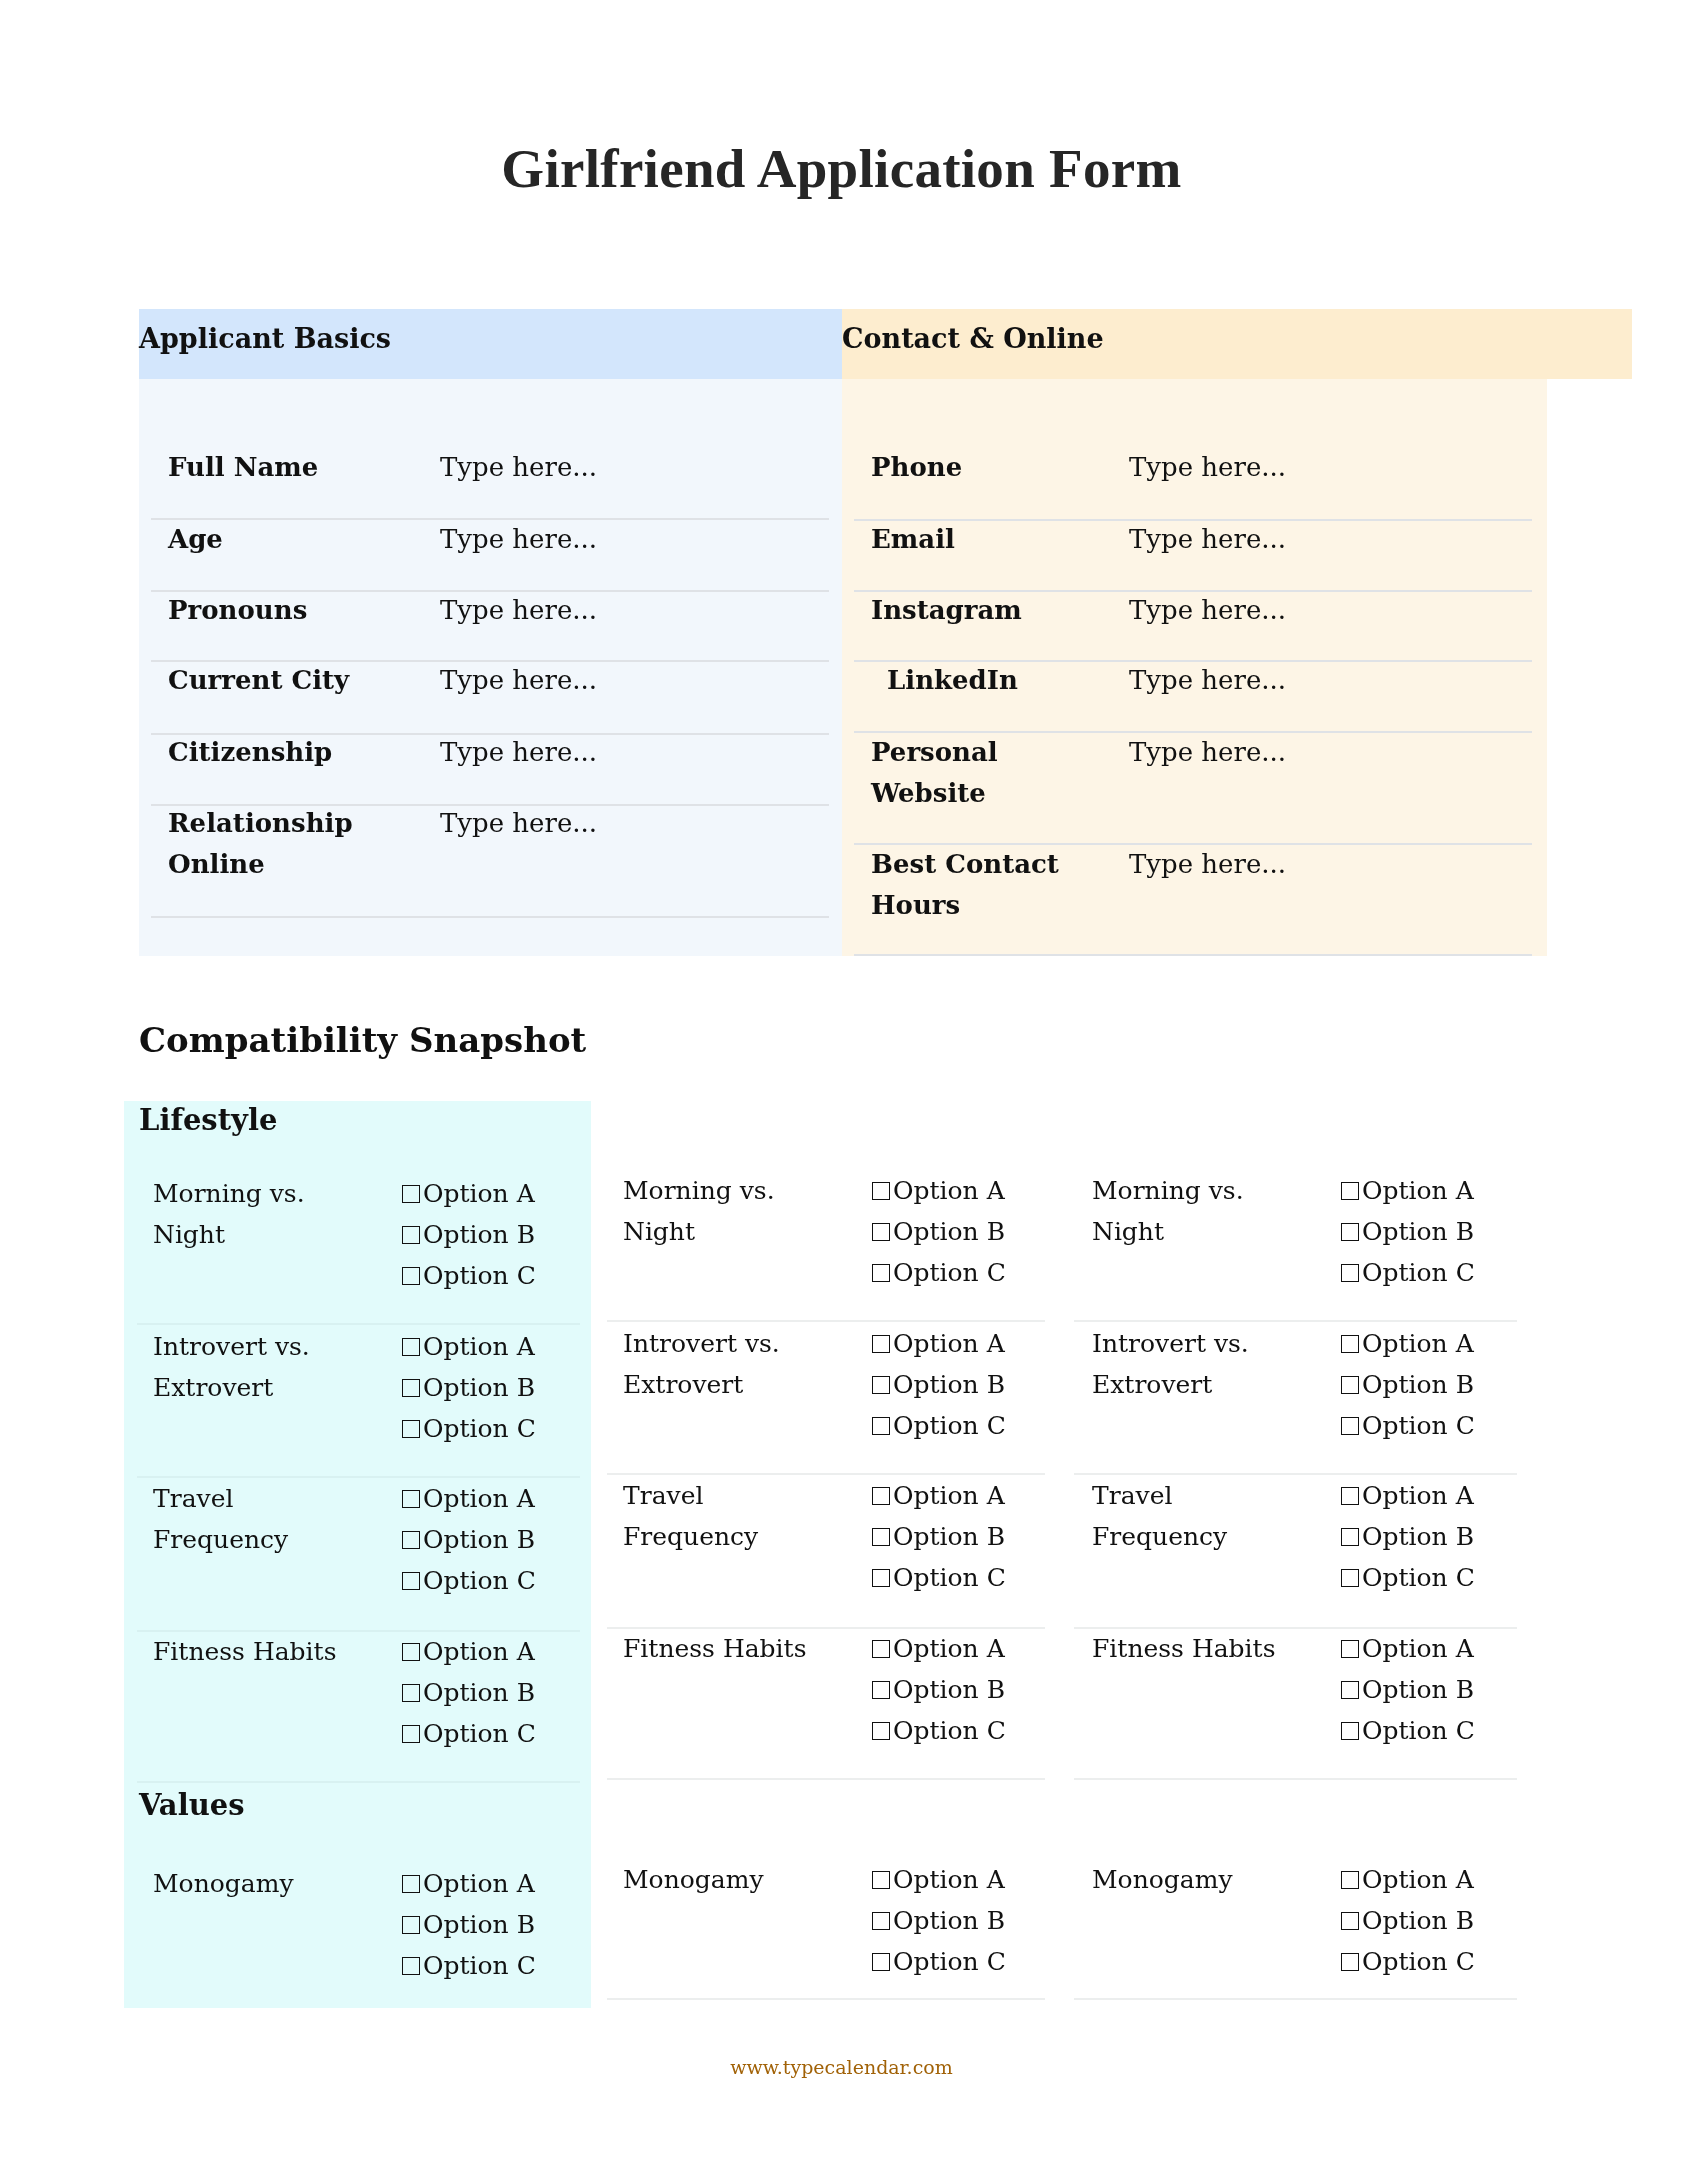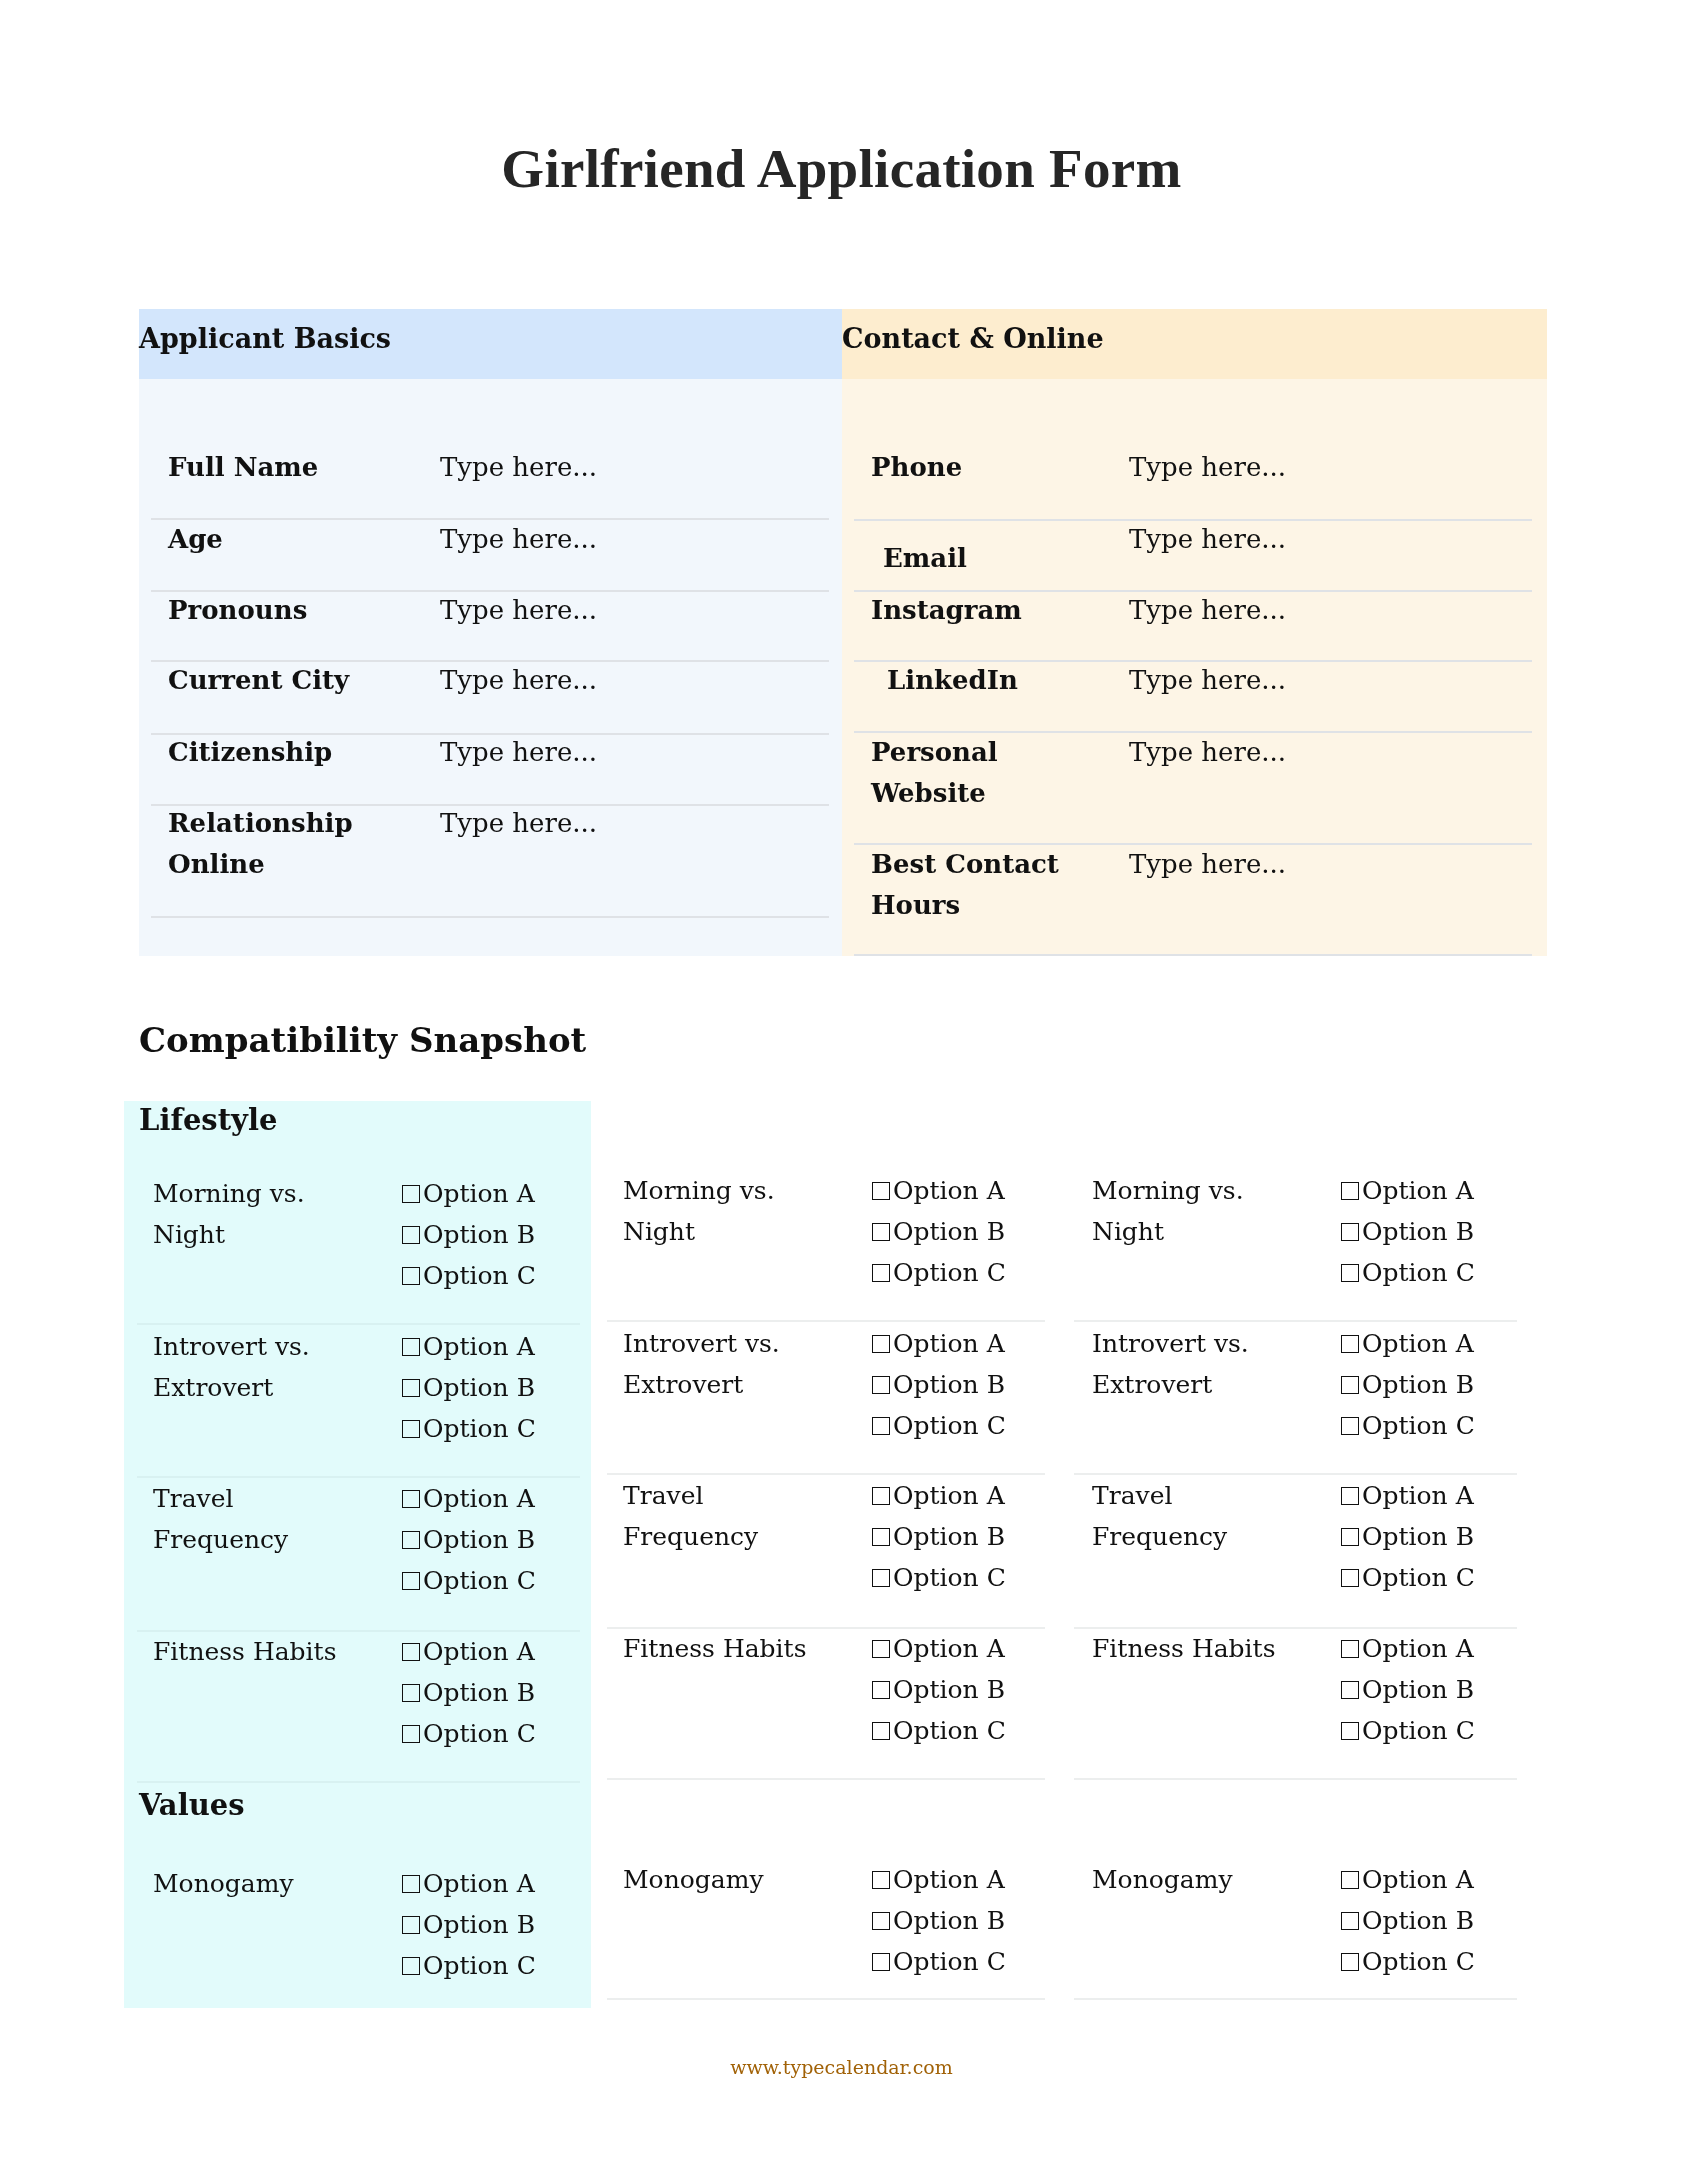--- a/index.html
+++ b/index.html
@@ -6,21 +6,21 @@
   body { width: 1683px; height: 2178px; position: relative; overflow: hidden;
          font-family: "DejaVu Serif", "Liberation Serif", serif; color: #111; }
   .abs { position: absolute; }
   .title { left: 0; width: 1683px; top: 137px; text-align: center; font-family: "Liberation Serif", serif;
            font-weight: bold; font-size: 55px; color: #262626; letter-spacing: 0.3px; }
   .panel-head { top: 309px; height: 70px; font-family: "DejaVu Serif", serif;
            font-weight: bold; font-size: 27px; line-height: 40px; box-sizing: border-box; padding-top: 10px; }
   .panel-body { top: 379px; height: 577px; }
   .blue-head { left: 139px; width: 703px; background: #d3e6fc; }
   .blue-body { left: 139px; width: 703px; background: #f2f7fc; }
-  .orange-head { left: 842px; width: 705px; background: #fdedcf; }
+  .orange-head { left: 842px; width: 790px; background: #fdedcf; }
   .orange-body { left: 842px; width: 705px; background: #fdf5e6; }
   .hline { height: 2px; background: #dfe2e6; }
   .lbl { font-weight: bold; font-size: 26px; line-height: 41px; font-family: "DejaVu Serif", serif; }
   .val { font-size: 26px; line-height: 41px; font-family: "DejaVu Serif", serif; color: #111; }
   .section-title { left: 139px; top: 1020px; font-weight: bold; font-size: 34px; font-family: "DejaVu Serif", serif; }
   .teal { left: 124px; top: 1101px; width: 467px; height: 907px; background: #e2fbfb; }
   .group-title { font-weight: bold; font-size: 29px; font-family: "DejaVu Serif", serif; }
   .q { font-size: 25px; line-height: 41px; font-family: "DejaVu Serif", serif; width: 208px; }
   .opts { font-size: 25px; line-height: 41px; font-family: "DejaVu Serif", serif; }
   .opt { display: flex; align-items: center; white-space: nowrap; cursor: pointer; margin-left: 24px; }
@@ -72,21 +72,21 @@
     <div class="abs hline" style="left: 151px; width: 678px; top: 804px;"></div>
     <div class="abs hline" style="left: 151px; width: 678px; top: 916px;"></div>
   </div>
 
 <div id="right-rows">
     <div class="abs" style="left: 871px; top: 447px;">
       <div class="abs lbl" style="left:0;top:0;width:208px;">Phone</div>
       <div class="abs val" style="left:258px;top:0;width:356px;">Type here...</div>
     </div>
     <div class="abs" style="left: 871px; top: 519px;">
-      <div class="abs lbl" style="left:12px;top:0;width:208px;margin-top:19px;">Email</div>
+      <div class="abs lbl" style="left:0;top:0;width:208px;">Email</div>
       <div class="abs val" style="left:258px;top:0;width:356px;">Type here...</div>
     </div>
     <div class="abs" style="left: 871px; top: 590px;">
       <div class="abs lbl" style="left:0;top:0;width:208px;">Instagram</div>
       <div class="abs val" style="left:258px;top:0;width:356px;">Type here...</div>
     </div>
     <div class="abs" style="left: 871px; top: 660px;">
       <div class="abs lbl" style="left:16px;top:0;width:208px;">LinkedIn</div>
       <div class="abs val" style="left:258px;top:0;width:356px;">Type here...</div>
     </div>

